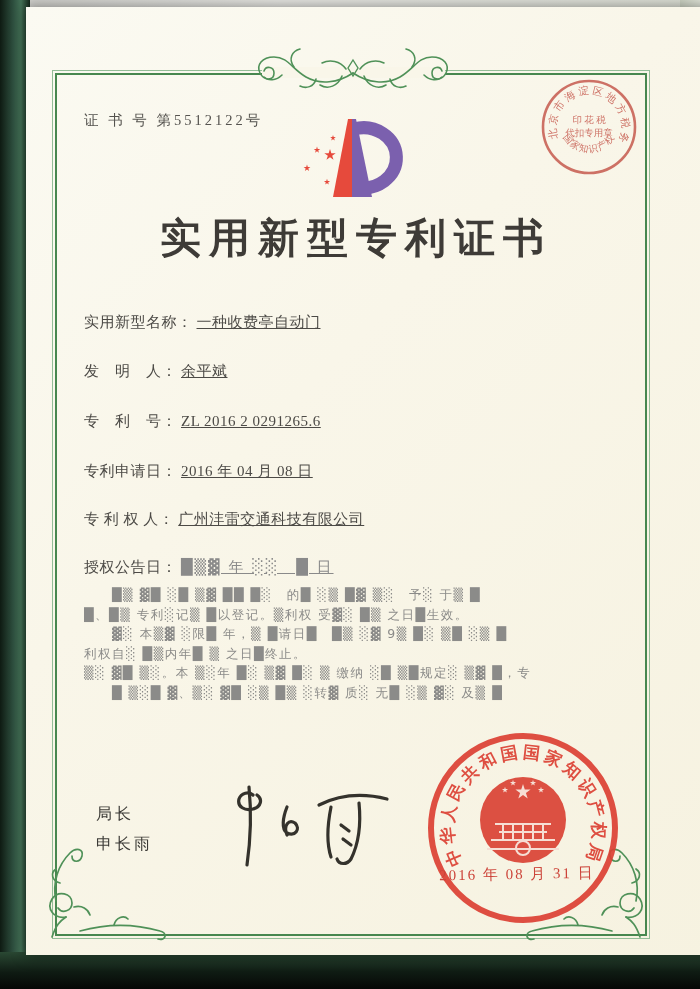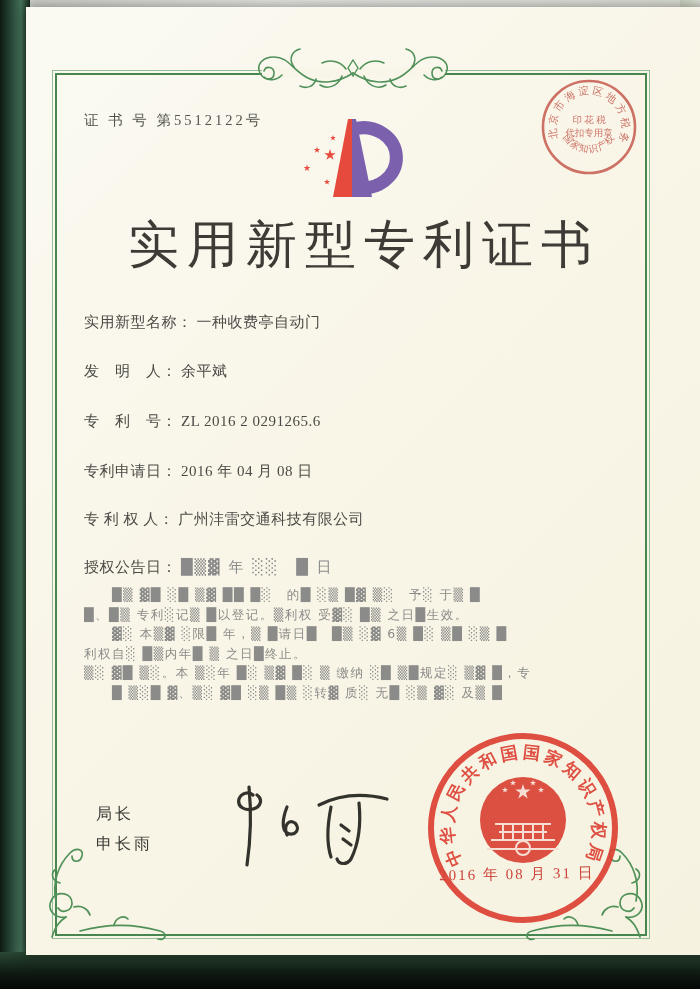--- a/index.html
+++ b/index.html
@@ -14,24 +14,24 @@
              background:linear-gradient(180deg,#2a4833,#0f1b13 55%,#050705);}
   
   .page{position:absolute;left:26px;top:7px;width:652px;height:948px;
         background:linear-gradient(135deg,#fbfaf2,#f9f6e9 40%,#f6f2e0);
         box-shadow:0 0 14px rgba(0,0,0,.45);padding-left:48px;}
   .frame{position:absolute;left:26px;top:63px;width:596px;height:867px;
          border:1px solid #93bd97;}
   .frame::after{content:"";position:absolute;left:2px;top:2px;right:2px;bottom:2px;
          border:2px solid #47874f;}
   .cert-no{position:absolute;left:58px;top:104px;font-size:14.5px;letter-spacing:3px;color:#55534f;}
-  .title{position:absolute;left:12px;top:204px;width:652px;text-align:center;
-         font-size:51px;font-weight:400;letter-spacing:8px;color:#3e3b37;margin:0;}
+  .title{position:absolute;left:4px;top:204px;width:652px;text-align:center;
+         font-size:41px;font-weight:700;letter-spacing:8px;color:#3e3b37;margin:0;}
   .field{position:absolute;left:58px;font-size:15px;color:#4c4a46;letter-spacing:.5px;white-space:nowrap;}
-  .fvalue{margin-left:4px;}
+  .fvalue{margin-left:4px;text-decoration:underline;}
   .redval{color:#8a8a8a;font-family:"DejaVu Sans",sans-serif;letter-spacing:2px;text-align:center;}
   .redbody{position:absolute;left:58px;top:578px;width:566px;
            font-family:"DejaVu Sans",sans-serif;font-size:12.5px;line-height:19.5px;
            color:#8b8b89;letter-spacing:1.5px;}
   .rline{white-space:nowrap;overflow:hidden;}
   .officer{position:absolute;left:70px;top:792px;font-family:"Liberation Sans","DejaVu Sans",sans-serif;
            font-size:16px;color:#3b3a36;letter-spacing:3px;line-height:30px;}
   .footer{position:absolute;left:26px;top:896px;width:596px;text-align:center;
           font-size:12.5px;color:#6d6b64;letter-spacing:2px;}
   svg{position:absolute;overflow:visible;}
@@ -110,21 +110,21 @@
     <div class="field" style="top:306px"><span>实用新型名称：</span><span class="fvalue">一种收费亭自动门</span></div>
     <div class="field" style="top:355px"><span>发　明　人：</span><span class="fvalue">余平斌</span></div>
     <div class="field" style="top:405px"><span>专　利　号：</span><span class="fvalue">ZL 2016 2 0291265.6</span></div>
     <div class="field" style="top:455px"><span>专利申请日：</span><span class="fvalue">2016 年 04 月 08 日</span></div>
     <div class="field" style="top:503px"><span>专 利 权 人：</span><span class="fvalue">广州沣雷交通科技有限公司</span></div>
     <div class="field" style="top:551px"><span>授权公告日：</span><span class="fvalue redval">█▒▓ 年 ░░　█ 日</span></div>
 
     <div class="redbody">
       <div class="rline">　　█▒ ▓█ ░█ ▒▓ ██ █░　的█ ░▒ █▓ ▒░　予░ 于▒ █</div>
       <div class="rline">█、█▒ 专利░记▒ █以登记。▒利权 受▓░ █▒ 之日█生效。</div>
-      <div class="rline">　　▓░ 本▒▓ ░限█ 年，▒ █请日█　█▒ ░▓ 6▒ █░ ▒█ ░▒ █</div>
+      <div class="rline">　　▓░ 本▒▓ ░限█ 年，▒ █请日█　█▒ ░▓ 9▒ █░ ▒█ ░▒ █</div>
       <div class="rline">利权自░ █▒内年█ ▒ 之日█终止。</div>
       <div class="rline">▒░ ▓█ ▒░。本 ▒░年 █░ ▒▓ █░ ▒ 缴纳 ░█ ▒█规定░ ▒▓ █，专</div>
       <div class="rline">　　█ ▒░█ ▓、▒░ ▓█ ░▒ █▒ ░转▓ 质░ 无█ ░▒ ▓░ 及▒ █</div>
     </div>
 
     <div class="officer">
       <div>局长</div>
       <div>申长雨</div>
     </div>
 

